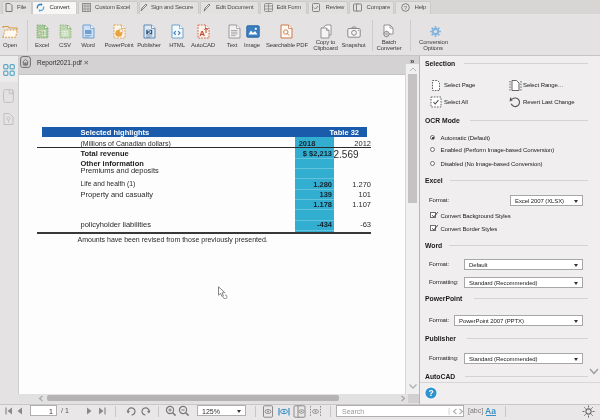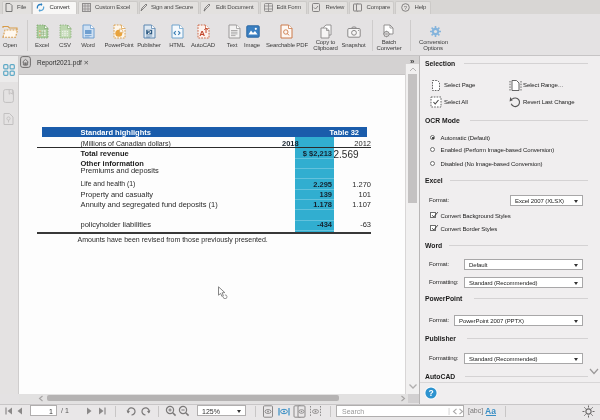--- a/index.html
+++ b/index.html
@@ -266,40 +266,39 @@
       <div class="abs" style="left:275.5px;top:82.5px;width:39px;height:1px;background:rgba(255,255,255,0.25);"></div>
       <div class="abs" style="left:275.5px;top:92.8px;width:39px;height:1px;background:rgba(255,255,255,0.25);"></div>
       <div class="abs" style="left:275.5px;top:103.2px;width:39px;height:1px;background:rgba(255,255,255,0.25);"></div>
       <div class="abs" style="left:275.5px;top:113.5px;width:39px;height:1px;background:rgba(255,255,255,0.25);"></div>
       <div class="abs" style="left:275.5px;top:123.8px;width:39px;height:1px;background:rgba(255,255,255,0.25);"></div>
       <div class="abs" style="left:275.5px;top:134.2px;width:39px;height:1px;background:rgba(255,255,255,0.25);"></div>
       <div class="abs" style="left:275.5px;top:144.5px;width:39px;height:1px;background:rgba(255,255,255,0.25);"></div>
       <div class="abs" style="left:275.5px;top:154.8px;width:39px;height:1px;background:rgba(255,255,255,0.25);"></div>
 
   <div class="abs" style="left:22.5px;top:52px;width:325.5px;height:10px;background:#1a5cab;"></div>
-  <div class="abs" style="left:61.5px;top:53.2px;font-size:7.5px;font-weight:bold;color:#fff;">Standard highlights</div>
+  <div class="abs" style="left:61.5px;top:53.2px;font-size:7.5px;font-weight:bold;color:#fff;">Selected highlights</div>
   <div class="abs" style="left:248px;top:53.2px;width:92px;text-align:right;font-size:7.5px;font-weight:bold;color:#fff;">Table 32</div>
 
   <div class="abs" style="left:61.5px;top:64.5px;font-size:7px;color:#2a2a2a;">(Millions of Canadian dollars)</div>
-  <div class="abs" style="left:263px;top:64px;width:50px;text-align:left;font-size:7.5px;font-weight:bold;color:#16222e;">2018</div>
+  <div class="abs" style="left:263px;top:64px;width:50px;text-align:center;font-size:7.5px;font-weight:bold;color:#16222e;">2018</div>
   <div class="abs" style="left:302px;top:64px;width:50px;text-align:right;font-size:7.5px;color:#2a2a2a;">2012</div>
 
   <div class="abs" style="left:17.5px;top:71.5px;width:334.5px;height:1.5px;background:#2b2b2b;"></div>
   <div class="abs" style="left:61.5px;top:73.5px;font-size:7.5px;font-weight:bold;color:#1a1a1a;">Total revenue</div>
   <div class="abs" style="left:263px;top:73.5px;width:50px;text-align:right;font-size:7.5px;font-weight:bold;color:#16222e;">$ $2,213</div>
   <div class="abs" style="left:302px;top:73.5px;width:50px;text-align:center;font-size:10px;color:#2a2a2a;">2.569</div>
   <div class="abs" style="left:61.5px;top:84px;font-size:7.5px;font-weight:bold;color:#1a1a1a;">Other information</div>
   <div class="abs" style="left:61.5px;top:91px;font-size:7.5px;color:#2a2a2a;">Premiums and deposits</div>
   <div class="abs" style="left:61.5px;top:104.5px;font-size:6.8px;color:#2a2a2a;">Life and health (1)</div>
-  <div class="abs" style="left:263px;top:104.5px;width:50px;text-align:right;font-size:7.5px;font-weight:bold;color:#16222e;">2.295</div>
+  <div class="abs" style="left:263px;top:104.5px;width:50px;text-align:right;font-size:7.5px;font-weight:bold;color:#16222e;">1.280</div>
   <div class="abs" style="left:302px;top:104.5px;width:50px;text-align:right;font-size:7.5px;color:#2a2a2a;">1.270</div>
   <div class="abs" style="left:61.5px;top:114.5px;font-size:7.5px;color:#2a2a2a;">Property and casualty</div>
   <div class="abs" style="left:263px;top:114.5px;width:50px;text-align:right;font-size:7.5px;font-weight:bold;color:#16222e;">139</div>
   <div class="abs" style="left:302px;top:114.5px;width:50px;text-align:right;font-size:7.5px;color:#2a2a2a;">101</div>
-  <div class="abs" style="left:61.5px;top:124.5px;font-size:7.5px;color:#2a2a2a;">Annuity and segregated fund deposits (1)</div>
   <div class="abs" style="left:263px;top:124.5px;width:50px;text-align:right;font-size:7.5px;font-weight:bold;color:#16222e;">1.178</div>
   <div class="abs" style="left:302px;top:124.5px;width:50px;text-align:right;font-size:7.5px;color:#2a2a2a;">1.107</div>
   <div class="abs" style="left:61.5px;top:145px;font-size:7.5px;color:#2a2a2a;">policyholder liabilities</div>
   <div class="abs" style="left:263px;top:145px;width:50px;text-align:right;font-size:7.5px;font-weight:bold;color:#16222e;">-434</div>
   <div class="abs" style="left:302px;top:145px;width:50px;text-align:right;font-size:7.5px;color:#2a2a2a;">-63</div>
 
   <div class="abs" style="left:17.5px;top:157px;width:334.5px;height:2px;background:#383838;"></div>
   <div class="abs" style="left:58.5px;top:160.5px;font-size:7px;color:#2a2a2a;">Amounts have been revised from those previously presented.</div>
 
   <svg class="abs" style="left:198px;top:211px;" width="11" height="13" viewBox="0 0 11 13">

